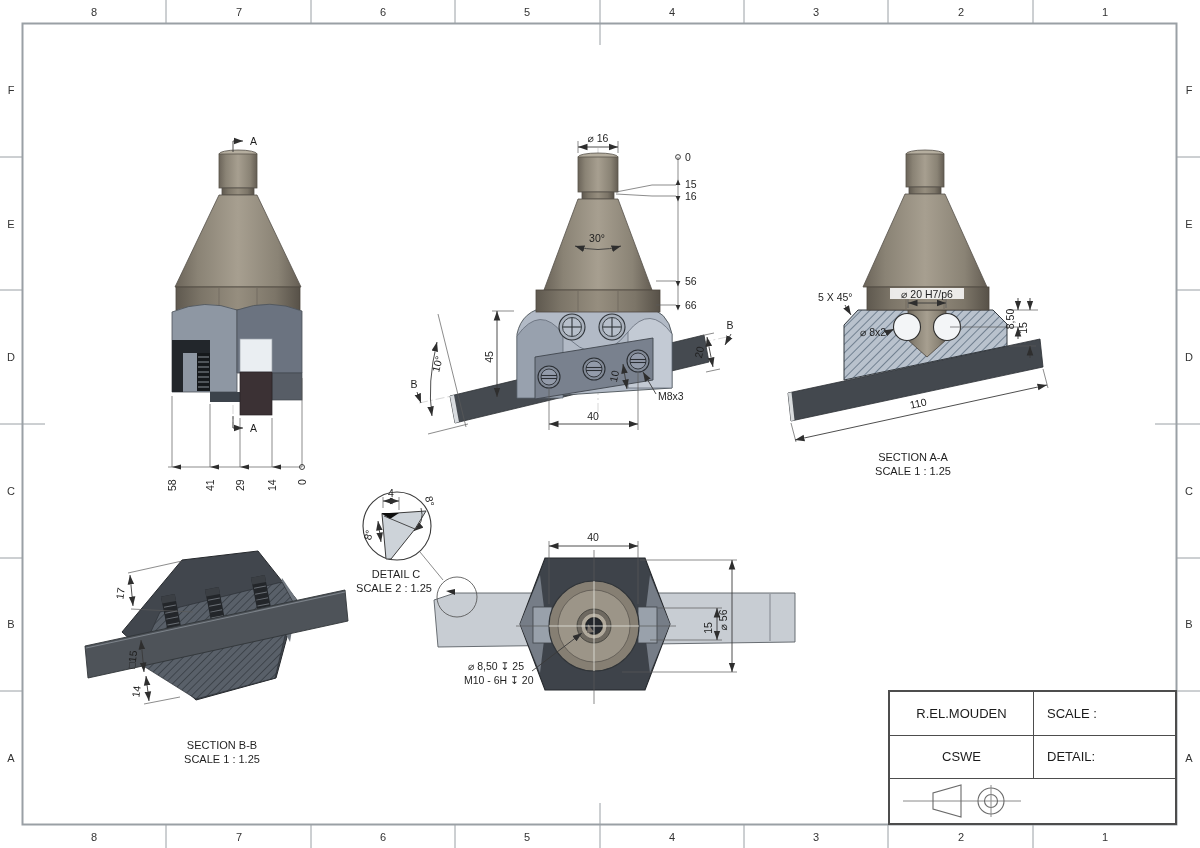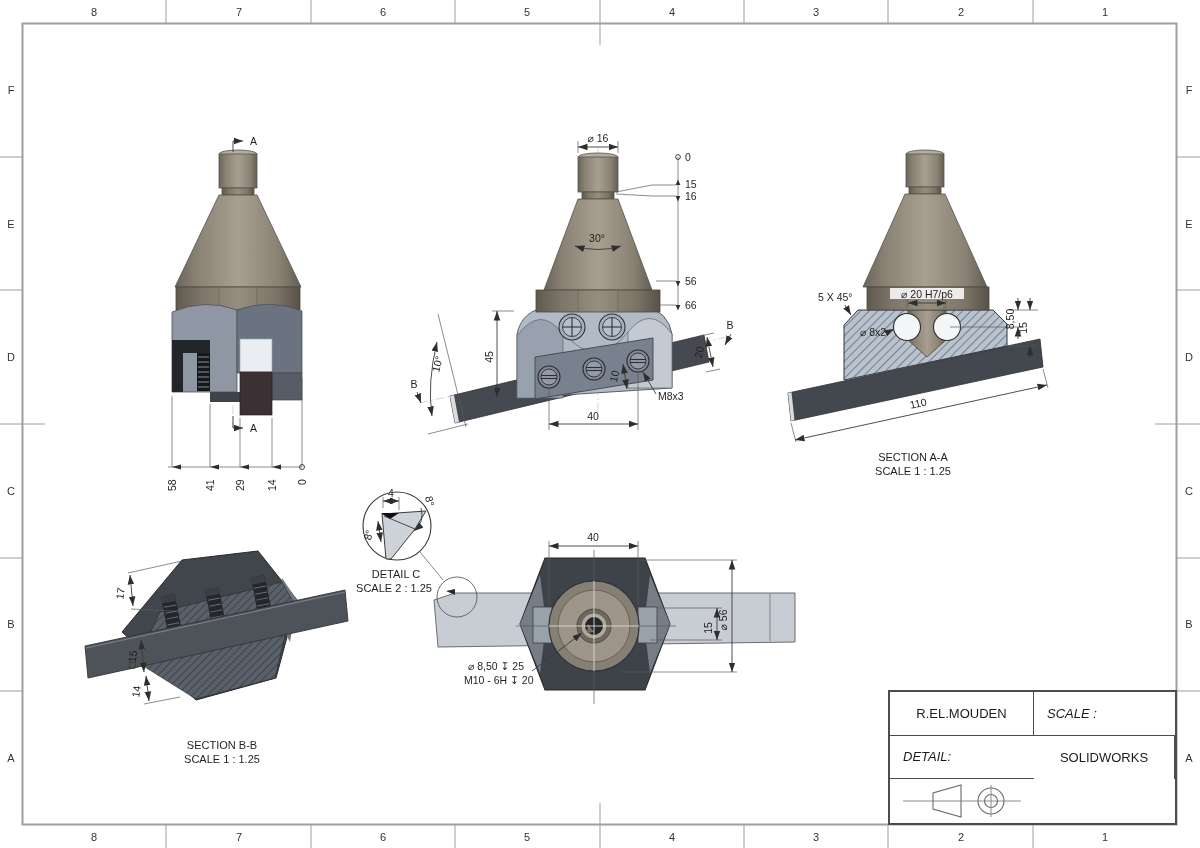--- a/index.html
+++ b/index.html
@@ -14,21 +14,21 @@
   .xl{stroke:#5a5a5a;stroke-width:.7;fill:none;}
   .cl{stroke:#8d8d8d;stroke-width:.7;fill:none;stroke-dasharray:9 3 2 3;}
   .titleblock{position:absolute;left:888px;top:690px;width:289px;height:135px;
       border:2px solid #4d4d4d;box-sizing:border-box;display:grid;
       grid-template-columns:144px 1fr;grid-template-rows:1fr 1fr 1fr;
       background:#fff;font-size:13px;color:#1b1b1b;}
   .titleblock .cell{border-right:1px solid #4d4d4d;border-bottom:1px solid #4d4d4d;
       display:flex;align-items:center;justify-content:center;}
   .titleblock .cell.last-col{border-right:none;}
   .titleblock .cell.last-row{border-bottom:none;}
-  .titleblock .cell.left-align{justify-content:flex-start;padding-left:13px;font-style:italic;}
+  .titleblock .cell.left-align{justify-content:flex-start;padding-left:13px;}
 </style>
 </head>
 <body>
 
 <div class="sheet">
 
 <svg class="canvas" width="1200" height="848" viewBox="0 0 1200 848">
 <defs>
   <marker id="ar" markerUnits="userSpaceOnUse" markerWidth="11" markerHeight="8" refX="9.5" refY="4" orient="auto-start-reverse">
     <path d="M0,0.7 L9.5,4 L0,7.3 Z" fill="#2e2e2e"></path>
@@ -492,25 +492,25 @@
 </g>
 </svg>
 
 <div class="titleblock">
   <div class="cell">
     <span>R.EL.MOUDEN</span>
   </div>
   <div class="cell last-col left-align">
     <span>SCALE :</span>
   </div>
+  <div class="cell">
+    <span>CSWE</span>
+  </div>
   <div class="cell last-col left-align">
     <span>DETAIL:</span>
-  </div>
-  <div class="cell last-row">
-    <span>SOLIDWORKS</span>
   </div>
   <div class="cell last-col last-row">
     <svg width="126" height="42" viewBox="0 0 126 42">
       <line x1="4" y1="21" x2="122" y2="21" stroke="#8a8a8a" stroke-width="1"></line>
       <polygon points="34,13 34,29 62,37 62,5" fill="none" stroke="#6a6a6a" stroke-width="1.1"></polygon>
       <circle cx="92" cy="21" r="13" fill="none" stroke="#6a6a6a" stroke-width="1.1"></circle>
       <circle cx="92" cy="21" r="6.5" fill="none" stroke="#6a6a6a" stroke-width="1.1"></circle>
       <line x1="92" y1="5" x2="92" y2="37" stroke="#8a8a8a" stroke-width="1"></line>
     </svg>
   </div>

